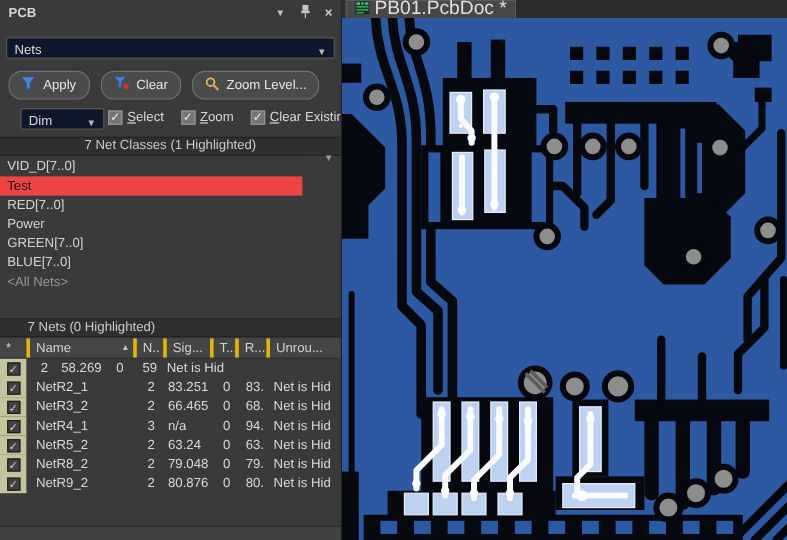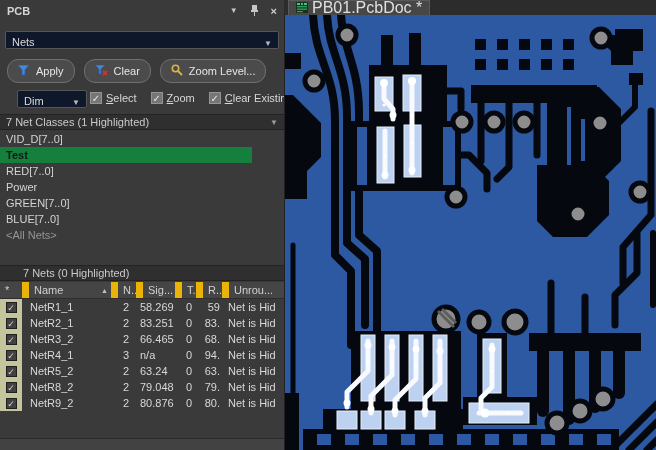--- a/index.html
+++ b/index.html
@@ -31,35 +31,35 @@
   #chk-row { position:absolute; left:90px; top:92px; display:flex; gap:14px; width:200px; }
   .chk { display:flex; align-items:center; gap:4px; font-size:11px; color:#d8d8d8; white-space:nowrap; }
   .cb { width:12px; height:12px; background:#767676; border:1px solid #949494;
         color:#e9e9e9; font-size:10px; line-height:11px; text-align:center; }
   .ul { text-decoration:underline; }
 
   .sect-hdr { position:absolute; left:0; width:284px; height:16px; background:#2f2f2f;
               border-top:1px solid #232323; border-bottom:1px solid #232323;
               display:flex; align-items:center; padding:0 6px;
               font-size:11px; color:#cacaca; }
-  #nc-hdr { top:114px; }
+  #nc-hdr { top:114px;flex-direction:column; }
   #nc-hdr .arr { margin-left:auto; color:#9a9a9a; font-size:8px; }
   #nets-hdr { top:265px;padding-left:23px; }
 
   #nc-list { position:absolute; left:0; top:131px; width:252px; height:134px; background:#3a3a3a; }
   .nc-item { height:16px; line-height:16px; padding-left:6px; font-size:11px; color:#d4d4d4;
              white-space:nowrap; }
-  .nc-item.sel { background:#15803d; color:#161616;font-weight:bold; }
+  .nc-item.sel { background:#ef4444; color:#161616; }
   .nc-item.muted { color:#969696; }
 
   
   #tbl-hdr { position:absolute; left:0; top:282px; width:284px; height:17px; background:#454545;
              display:flex; font-size:11px; color:#d0d0d0; border-bottom:1px solid #2e2e2e; }
   .th { display:flex; align-items:center; padding-left:5px; height:100%; overflow:hidden; white-space:nowrap; }
-  .th + .th { border-left:7px solid #eab308; }
+  .th + .th { border-left:3px solid #eab308; }
   .c0{width:22px;} .c1{width:89px;} .c2{width:25px;} .c3{width:39px;}
   .c4{width:21px;} .c5{width:26px;} .c6{width:50px;}
   .sort { margin-left:auto; margin-right:3px; font-size:7px; color:#c2c2c2; }
 
   #tbl-body { position:absolute; left:0; top:299px; width:284px; }
   .tr { display:flex; height:16px; font-size:11px; color:#d8d8d8; align-items:center; }
   .td { overflow:hidden; white-space:nowrap; height:100%; display:flex; align-items:center; }
   .cbcell { width:22px; height:16px; background:#c5c59d; display:flex; align-items:center; justify-content:center; }
   .cb2 { width:11px; height:11px; background:#414141; border:1px solid #1f1f1f;
          color:#d9d9d9; font-size:9px; line-height:10px; text-align:center; }
@@ -188,21 +188,20 @@
     <div class="th c4">T...</div>
     <div class="th c5">R...</div>
     <div class="th c6">Unrou...</div>
   </div>
 
   <div id="tbl-body">
       <div class="tr">
         <div class="td cbcell">
           <span class="cb2">✓</span>
         </div>
-        <div class="td td-name">NetR1_1</div>
         <div class="td td-n">2</div>
         <div class="td td-sig">58.269</div>
         <div class="td td-t">0</div>
         <div class="td td-r">59</div>
         <div class="td td-un">Net is Hid</div>
       </div>
       <div class="tr">
         <div class="td cbcell">
           <span class="cb2">✓</span>
         </div>

